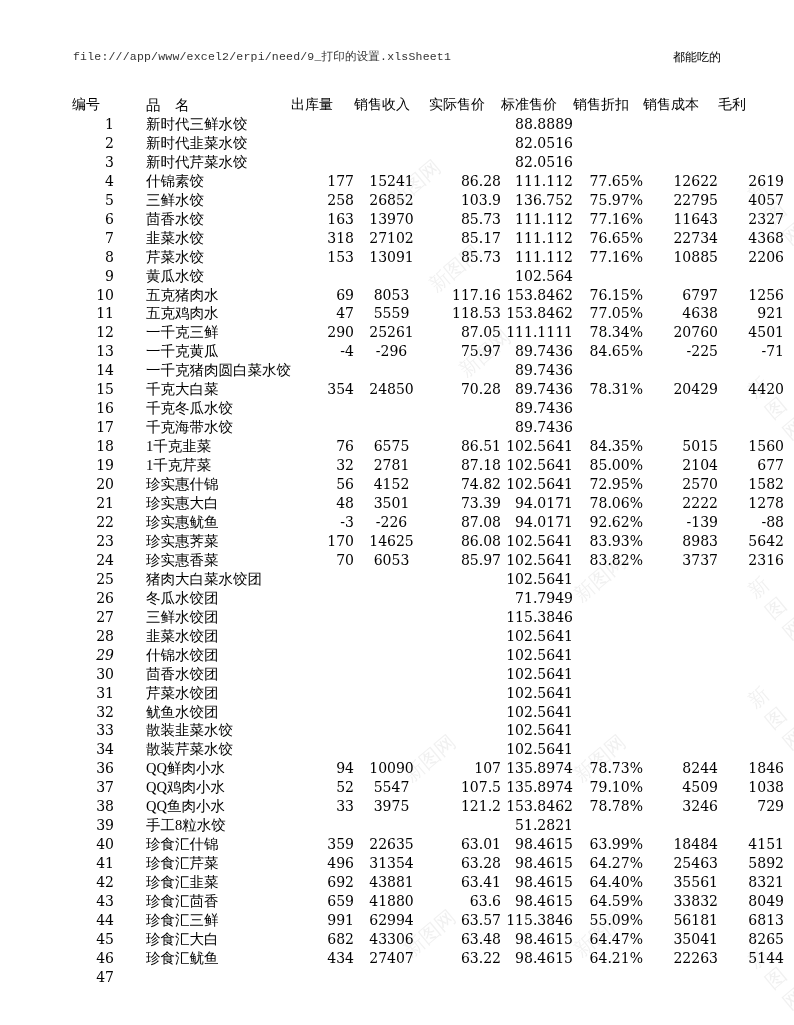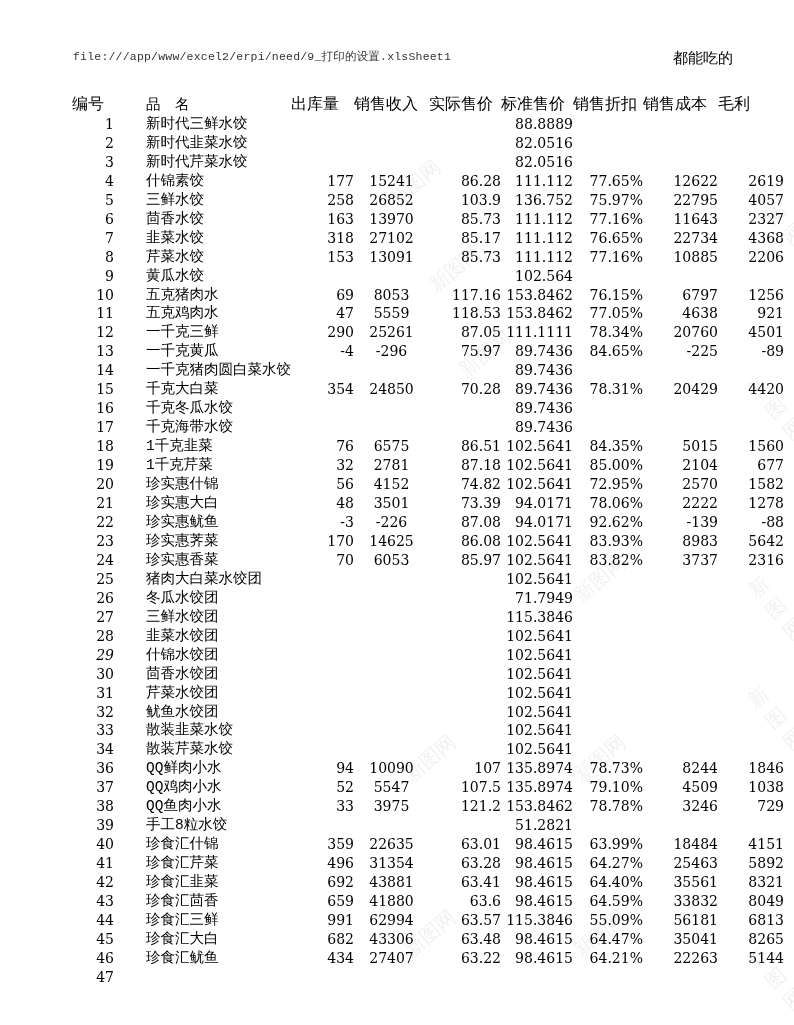--- a/index.html
+++ b/index.html
@@ -1,24 +1,24 @@
 <!DOCTYPE html>
 <html><head>
 <meta charset="utf-8">
 <style>
   html, body { margin:0; padding:0; background:#ffffff; }
   body { width:794px; height:1025px; position:relative; overflow:hidden; font-family:"DejaVu Serif","Liberation Serif",serif; color:#000; }
   .hdr-path { position:absolute; left:73px; top:49px; font-size:11.5px; color:#333; font-family:"Liberation Mono","DejaVu Sans Mono",monospace; letter-spacing:0.2px; }
-  .hdr-right { position:absolute; left:673px; top:49px; font-size:15px; font-family:"DejaVu Sans",sans-serif; }
+  .hdr-right { position:absolute; left:673px; top:49px; font-size:12px; font-family:"DejaVu Sans",sans-serif; }
   table { position:absolute; left:72px; top:96px; border-collapse:collapse; table-layout:fixed; }
   td, th { padding:0; height:18.95px; line-height:18.95px; font-size:14px; white-space:nowrap; overflow:hidden; font-weight:normal; }
-  th { font-family:Liberation Mono, monospace; font-size:16px; text-align:left; }
+  th { font-family:Liberation Serif, serif; font-size:14px; text-align:left; }
   .c-id { width:50px; text-align:right; padding-right:0; }
   .c-idcell { width:50px; }
-  .c-name { width:74px; padding-left:24px; font-family:Liberation Mono, monospace; font-size:14.5px; }
+  .c-name { width:74px; padding-left:24px; font-family:Liberation Serif, serif; font-size:14.5px; }
   .c-name.wide { overflow:visible; }
   .c-qty { width:63px; text-align:right; }
   .c-rev { width:75px; text-align:center; }
   .c-act { width:72px; text-align:right; }
   .c-std { width:72px; text-align:right; }
   .c-disc { width:70px; text-align:right; }
   .c-cost { width:75px; text-align:right; }
   .c-gp { width:66px; text-align:right; }
   th.c-qty, th.c-rev, th.c-act, th.c-std, th.c-disc, th.c-cost, th.c-gp { text-align:left; }
   .idnum { display:inline-block; width:42px; text-align:right; }
@@ -179,21 +179,21 @@
       </tr>
       <tr>
         <td class="c-id" style="text-align: left;"><span class="idnum">13</span></td>
         <td class="c-name">一千克黄瓜</td>
         <td class="c-qty">-4</td>
         <td class="c-rev">-296</td>
         <td class="c-act">75.97</td>
         <td class="c-std">89.7436</td>
         <td class="c-disc">84.65%</td>
         <td class="c-cost">-225</td>
-        <td class="c-gp">-89</td>
+        <td class="c-gp">-71</td>
       </tr>
       <tr>
         <td class="c-id" style="text-align: left;"><span class="idnum">14</span></td>
         <td class="c-name wide">一千克猪肉圆白菜水饺</td>
         <td class="c-qty"></td>
         <td class="c-rev"></td>
         <td class="c-act"></td>
         <td class="c-std">89.7436</td>
         <td class="c-disc"></td>
         <td class="c-cost"></td>

